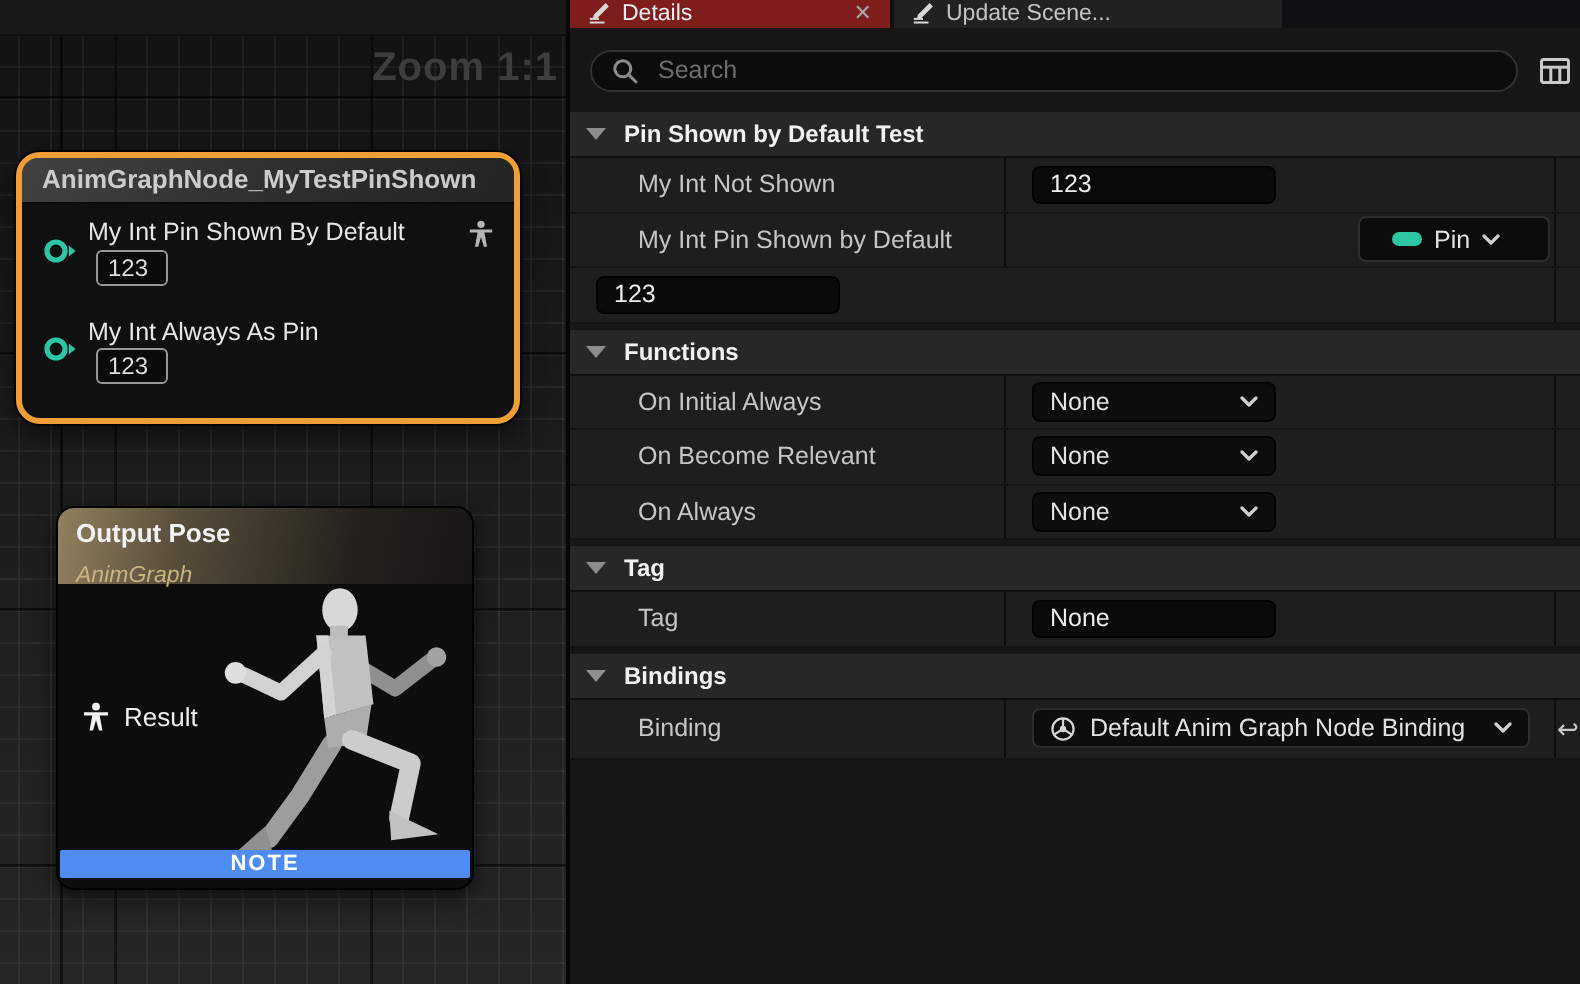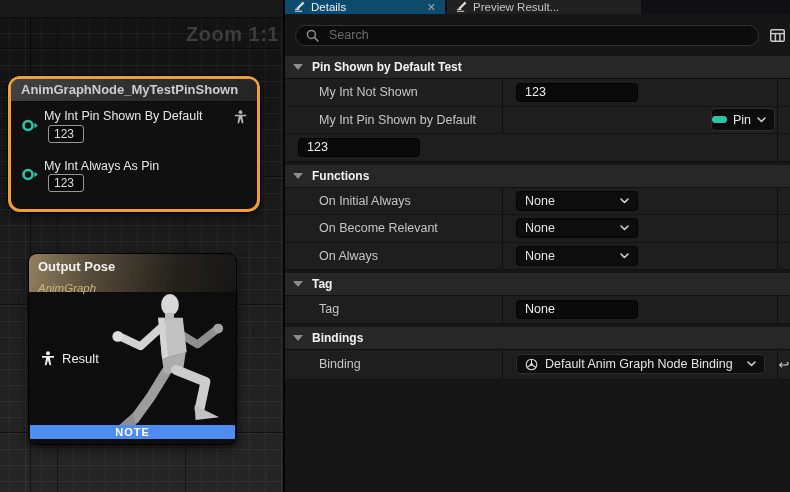--- a/index.html
+++ b/index.html
@@ -51,21 +51,21 @@
   .note-badge{position:absolute;left:1px;right:1px;bottom:5px;height:14px;line-height:14px;
     background:#4f8cf2;color:#fff;font-size:11px;font-weight:bold;text-align:center;
     letter-spacing:1px;border-radius:1px;}
 
   
   .details-panel{position:relative;width:505px;height:492px;flex:none;background:#161616;
     border-left:2px solid #060606;display:flex;flex-direction:column;}
   .tabbar{height:14px;flex:none;display:flex;background:#101012;overflow:hidden;}
   .tab{display:flex;align-items:center;gap:6px;padding:0 9px;font-size:11.5px;white-space:nowrap;
     box-sizing:border-box;}
-  .tab.active{width:160px;background:#0c4a6e;color:#f0f0f0;}
+  .tab.active{width:160px;background:#7f1d1d;color:#f0f0f0;}
   .tab.inactive{width:194px;background:#212121;color:#c4c4c4;margin-left:2px;}
   .tab-close{margin-left:auto;color:#a5a5a5;font-size:11px;line-height:14px;cursor:default;}
   .tab-icon{color:#d8d8d8;flex:none;margin-top:1px;}
 
   .search-row{height:42px;flex:none;display:flex;align-items:center;padding:0 5px 0 10px;gap:0;}
   .search-pill{flex:none;width:442px;height:19px;border-radius:11px;background:#0c0c0c;
     border:1px solid #313131;display:flex;align-items:center;gap:8px;padding:0 10px;}
   .search-pill input{flex:1;background:transparent;border:none;outline:none;color:#e0e0e0;
     font-size:12.5px;font-family:"Liberation Sans",sans-serif;}
   .search-pill input::placeholder{color:#6d6d6d;}
@@ -84,21 +84,21 @@
     border-right:1px solid #0f0f0f;}
   .prow-extra{width:12px;flex:none;display:flex;align-items:center;justify-content:center;
     color:#c8c8c8;font-size:13px;}
 
   .txtbox{width:104px;height:17px;padding:0 8px;background:#0a0a0a;border:1px solid #020202;
     border-radius:4px;color:#ededed;font-size:12.5px;font-family:"Liberation Sans",sans-serif;}
   .ddl{width:104px;height:18px;padding:0 8px;background:#0d0d0d;border:1px solid #040404;
     border-radius:4px;color:#e4e4e4;display:flex;align-items:center;
     justify-content:space-between;font-size:12.5px;}
   .chev{color:#cfcfcf;flex:none;}
-  .pin-ddl{margin-left:auto;margin-right:2px;width:62px;height:21px;padding:0 0;
+  .pin-ddl{margin-left:auto;margin-right:2px;width:62px;height:21px;padding:0 16px;
     background:#0c0c0c;border:1px solid #2d2d2d;border-radius:4px;display:flex;
     align-items:center;gap:6px;color:#e4e4e4;font-size:12.5px;}
   .pin-capsule{width:15px;height:7px;border-radius:3.5px;background:#2ec5a4;flex:none;}
   .binding-ddl{width:231px;height:18px;padding:0 8px;background:#0d0d0d;
     border:1px solid #2d2d2d;border-radius:4px;display:flex;align-items:center;gap:7px;
     color:#e2e2e2;font-size:12.5px;white-space:nowrap;}
   .binding-ddl .chev{margin-left:auto;}
   .prow.tall{height:29px;}
 </style>
 </head>
@@ -197,21 +197,21 @@
         <span class="tab-close">✕</span>
       </div>
       <div class="tab inactive">
         <span class="tab-icon">
           <svg width="11" height="11" viewBox="0 0 12 12">
             <path d="M1 9.2 H6" stroke="currentColor" stroke-width="1.1"></path>
             <path d="M1 11.2 H9" stroke="currentColor" stroke-width="1.1"></path>
             <path d="M3.2 7 L9.6 0.6 L11.4 2.4 L5 8.8 L2.6 9.4 Z" fill="currentColor"></path>
           </svg>
         </span>
-        <span>Preview Result...</span>
+        <span>Update Scene...</span>
       </div>
     </div>
 
     <div class="search-row">
       <div class="search-pill">
         <span style="display:flex;color:#8c8c8c;">
           <svg width="13" height="13" viewBox="0 0 13 13">
             <circle cx="5.4" cy="5.4" r="4" fill="none" stroke="currentColor" stroke-width="1.5"></circle>
             <line x1="8.4" y1="8.4" x2="12" y2="12" stroke="currentColor" stroke-width="1.5" stroke-linecap="round"></line>
           </svg>

